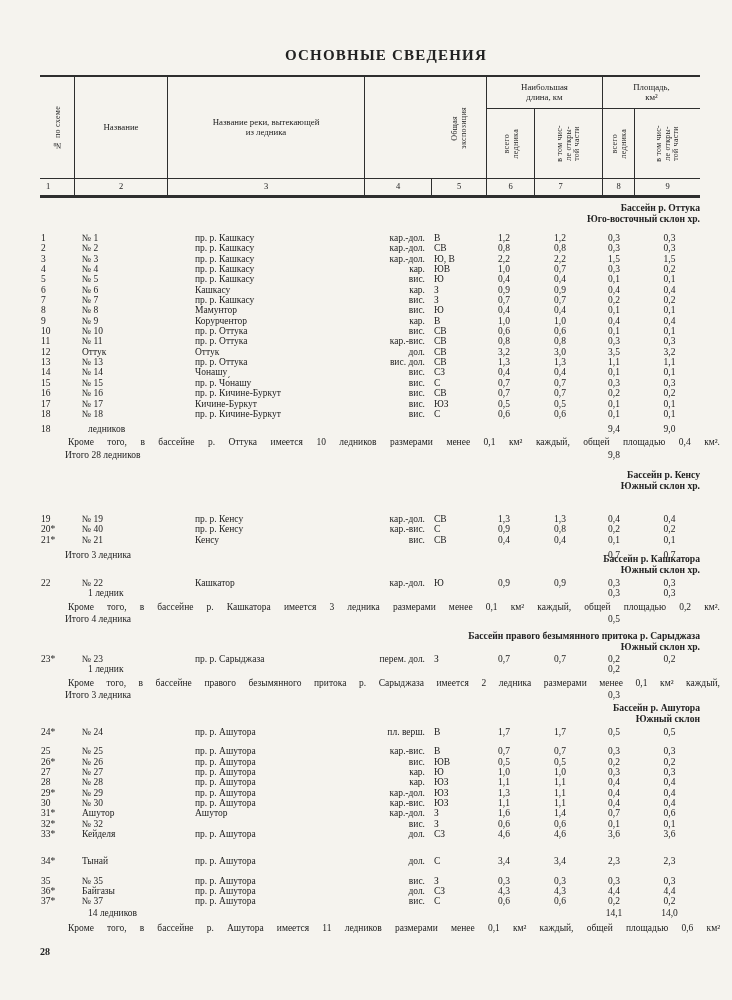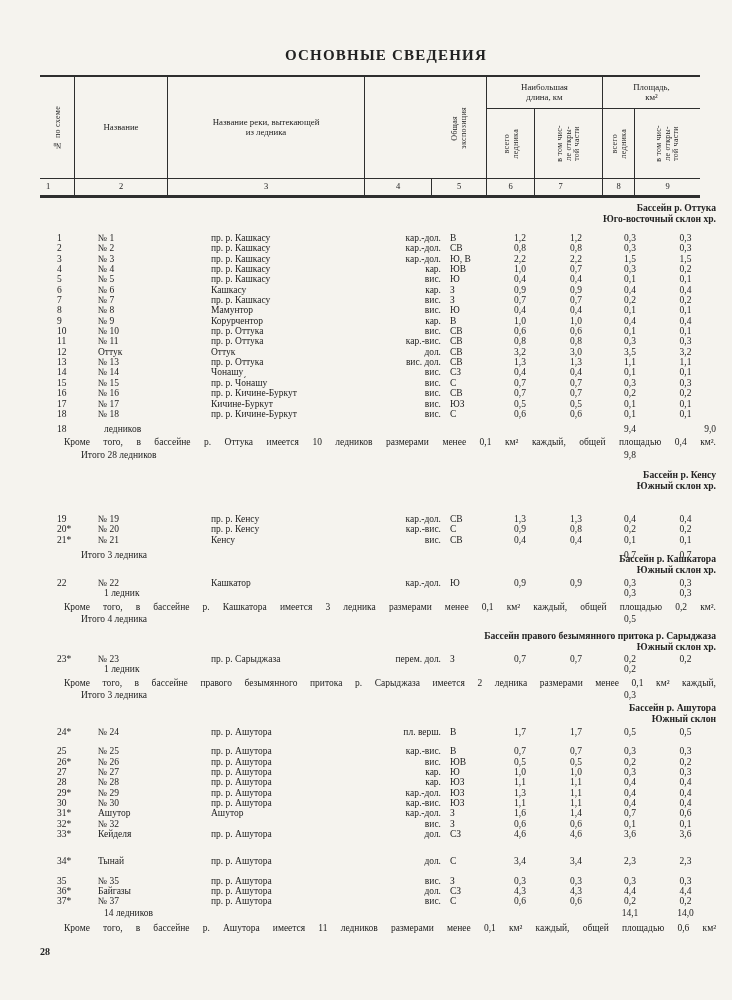--- a/index.html
+++ b/index.html
@@ -18,37 +18,37 @@
   .br{border-right:1px solid #2e2e2e;}
   .bb{border-bottom:1px solid #2e2e2e;}
   .bt{border-top:1px solid #2e2e2e;}
   .pre{white-space:pre-line;}
   .vert{writing-mode:vertical-rl;transform:rotate(180deg);display:inline-block;
         white-space:pre-line;font-size:8px;line-height:9px;letter-spacing:.3px;}
   .vsm{font-size:7.8px;line-height:8.6px;}
   .hnum{display:flex;align-items:center;justify-content:center;font-size:8.5px;}
   
   .tbody{position:absolute;left:40px;top:0;width:660px;height:1000px;font-size:9.5px;}
-  .sec{position:absolute;left:16px;width:660px;}
+  .sec{position:absolute;left:0;width:660px;}
   .basin,.slope{text-align:right;font-weight:bold;font-size:9.6px;line-height:11px;}
   .gridline{display:grid;grid-template-columns:35px 93px 197px 67px 55px 48px 68px 32px 65px;
             line-height:10.35px;}
   .b1{padding-left:1px;}
   .b2{padding-left:7px;}
   .b3{padding-left:27px;}
   .b4{text-align:right;padding-right:7px;}
   .b5{padding-left:2px;}
   .b6{text-align:center;padding-right:14px;}
   .b7{text-align:center;padding-right:18px;}
   .b8{text-align:center;padding-right:10px;}
   .b9{text-align:center;padding-left:4px;}
   .cl{grid-column:2/8;padding-left:13px;}
   .tl{grid-column:1/8;padding-left:25px;}
   .note{width:660px;padding-left:8px;box-sizing:border-box;
-        text-align:justify;text-align-last:justify;line-height:11px;}
+        text-align:justify;text-align-last:justify;line-height:11px;margin-left:20px;}
   .pagenum{position:absolute;left:40px;top:946px;font-size:10px;font-weight:bold;}
 </style>
 </head>
 <body>
 
 <div class="page">
 
   <div class="title">ОСНОВНЫЕ СВЕДЕНИЯ</div>
 
   <div class="thead">
@@ -296,21 +296,21 @@
             <div class="b6">0,6</div>
             <div class="b7">0,6</div>
             <div class="b8">0,1</div>
             <div class="b9">0,1</div>
           </div>
         </div>
         <div class="gridline" style="margin-top: 5px;">
           <div class="b1" style="grid-column: 1;">18</div>
           <div class="cl">ледников</div>
           <div class="b8" style="grid-column: 8;">9,4</div>
-          <div class="b9" style="grid-column: 9; text-align: right;">9,0</div>
+          <div class="b9" style="grid-column: 9;">9,0</div>
         </div>
         <div class="note" style="margin-top: 2px;">Кроме того, в бассейне р. Оттука имеется 10 ледников размерами менее 0,1 км² каждый, общей площадью 0,4 км².</div>
         <div class="gridline" style="margin-top: 2px;">
           <div class="tl">Итого 28 ледников</div>
           <div class="b8" style="grid-column: 8;">9,8</div>
           <div class="b9" style="grid-column: 9;"></div>
         </div>
       </div>
       <div class="sec" style="top: 469px;">
         <div class="basin">Бассейн р. Кенсу</div>
@@ -322,21 +322,21 @@
             <div class="b3">пр. р. Кенсу</div>
             <div class="b4">кар.-дол.</div>
             <div class="b5">СВ</div>
             <div class="b6">1,3</div>
             <div class="b7">1,3</div>
             <div class="b8">0,4</div>
             <div class="b9">0,4</div>
           </div>
           <div class="gridline">
             <div class="b1">20*</div>
-            <div class="b2">№ 20</div>
+            <div class="b2">№ 40</div>
             <div class="b3">пр. р. Кенсу</div>
             <div class="b4">кар.-вис.</div>
             <div class="b5">С</div>
             <div class="b6">0,9</div>
             <div class="b7">0,8</div>
             <div class="b8">0,2</div>
             <div class="b9">0,2</div>
           </div>
           <div class="gridline">
             <div class="b1">21*</div>

